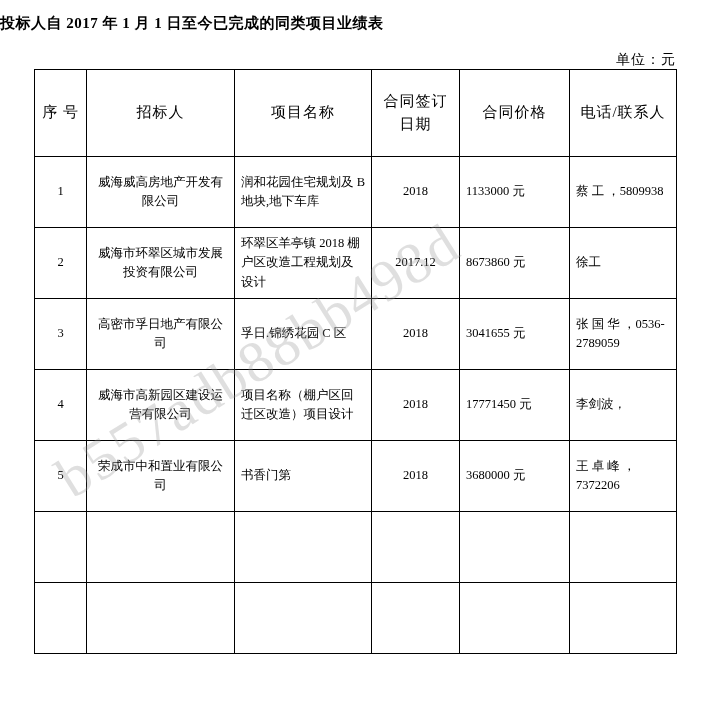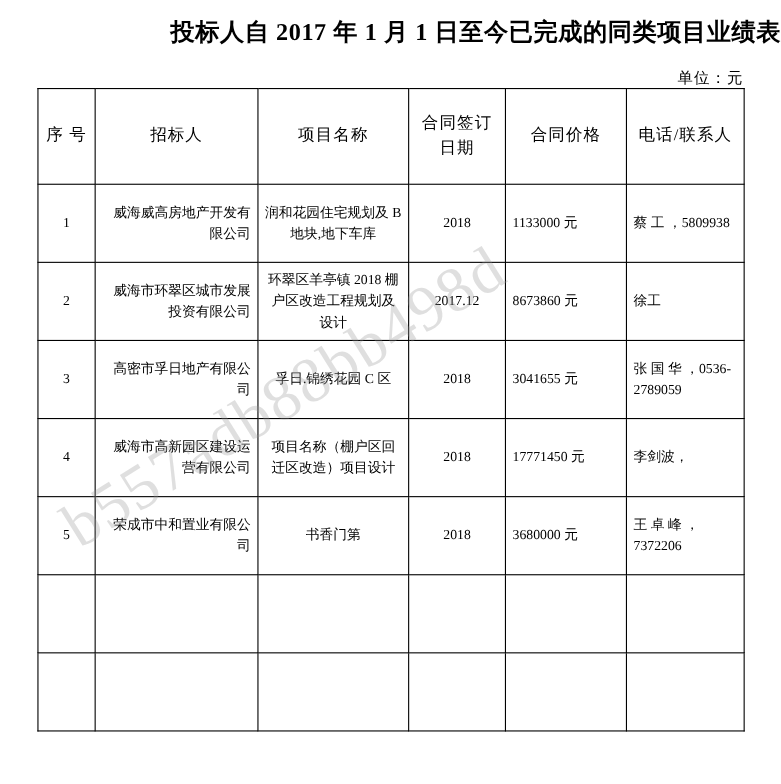--- a/index.html
+++ b/index.html
@@ -16,22 +16,22 @@
     overflow: hidden;
   }
   .page {
     position: relative;
     width: 710px;
     height: 713px;
     box-sizing: border-box;
     padding: 0;
   }
   .doc-title {
-    text-align: right;
-    font-size: 22px;
+    text-align: left;
+    font-size: 15px;
     font-weight: bold;
     letter-spacing: 0.5px;
     margin-top: 14px;
     margin-bottom: 0;
     font-family: "Liberation Serif", "DejaVu Serif", serif;
   }
   .unit-line {
     text-align: right;
     font-size: 14px;
     margin-top: 18px;
@@ -59,22 +59,22 @@
     background: transparent;
   }
   table.perf th {
     font-weight: normal;
     font-size: 15px;
     text-align: center;
     height: 74px;
     letter-spacing: 1px;
   }
   td.c-idx { text-align: center; font-size: 13px; }
-  td.c-owner { text-align: right; }
-  td.c-proj { text-align: center; }
+  td.c-owner { text-align: center; }
+  td.c-proj { text-align: left; }
   td.c-date { text-align: center; font-size: 12px; }
   td.c-price { text-align: left; font-size: 12px; }
   td.c-contact { text-align: left; font-size: 12px; }
   tr.data-row td { height: 58px; }
   tr.empty-row td { height: 58px; }
   .col1 { width: 52px; }
   .col2 { width: 148px; }
   .col3 { width: 137px; }
   .col4 { width: 88px; }
   .col5 { width: 110px; }

